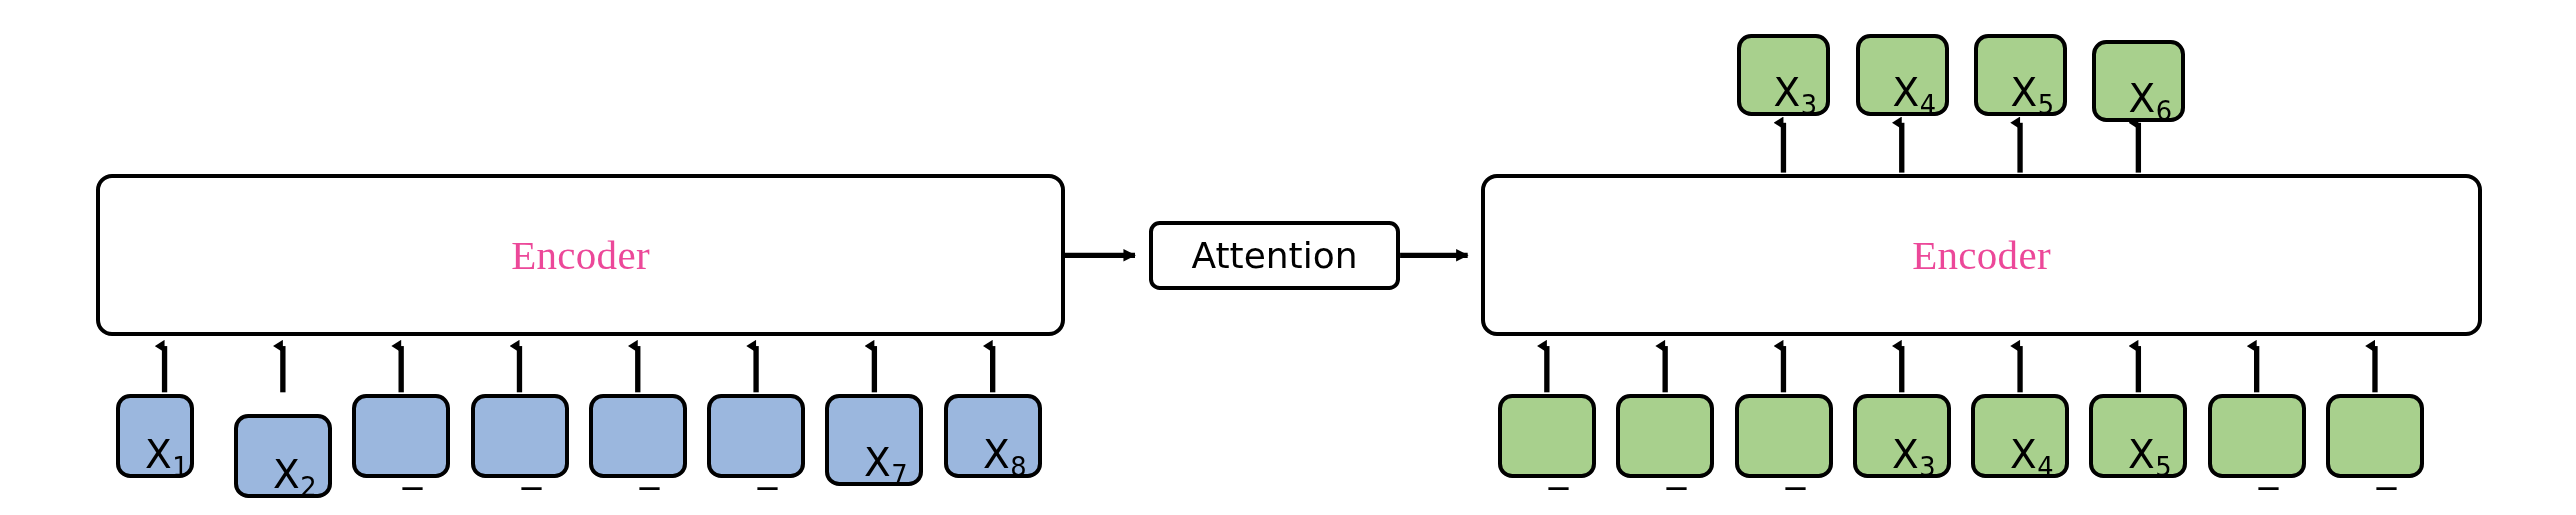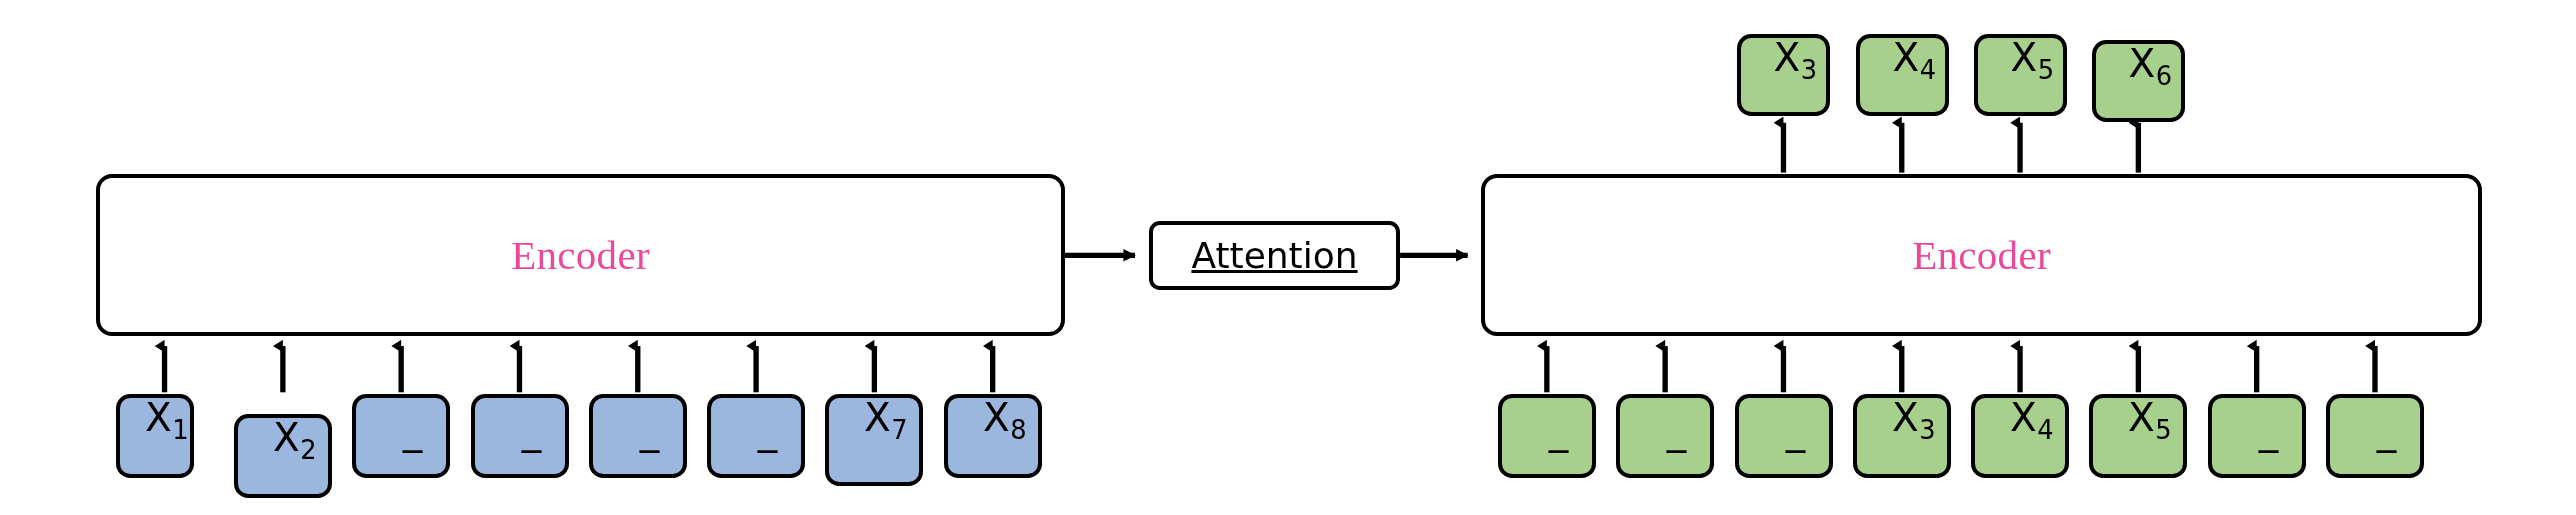--- a/index.html
+++ b/index.html
@@ -47,36 +47,35 @@
   
   .attention-box {
     position: absolute;
     background: #ffffff;
     border: 4.4px solid #000000;
     border-radius: 10.7px;
     box-sizing: border-box;
     display: flex;
     align-items: center;
     justify-content: center;
-    text-decoration: underline;
   }
   .attention-label {
     font-size: 36px;
     color: #000000;
     line-height: 1;
   }
 
   
   .token-box {
     position: absolute;
     border: 4.4px solid #000000;
     border-radius: 14.2px;
     box-sizing: border-box;
     display: flex;
-    align-items: flex-start;
+    align-items: flex-end;
     justify-content: center;
     padding-left: 23px;
   }
   .token-box.enc {
     background: #9BB7DE;
   }
   .token-box.dec {
     background: #A8D08D;
   }
   .token-label {

